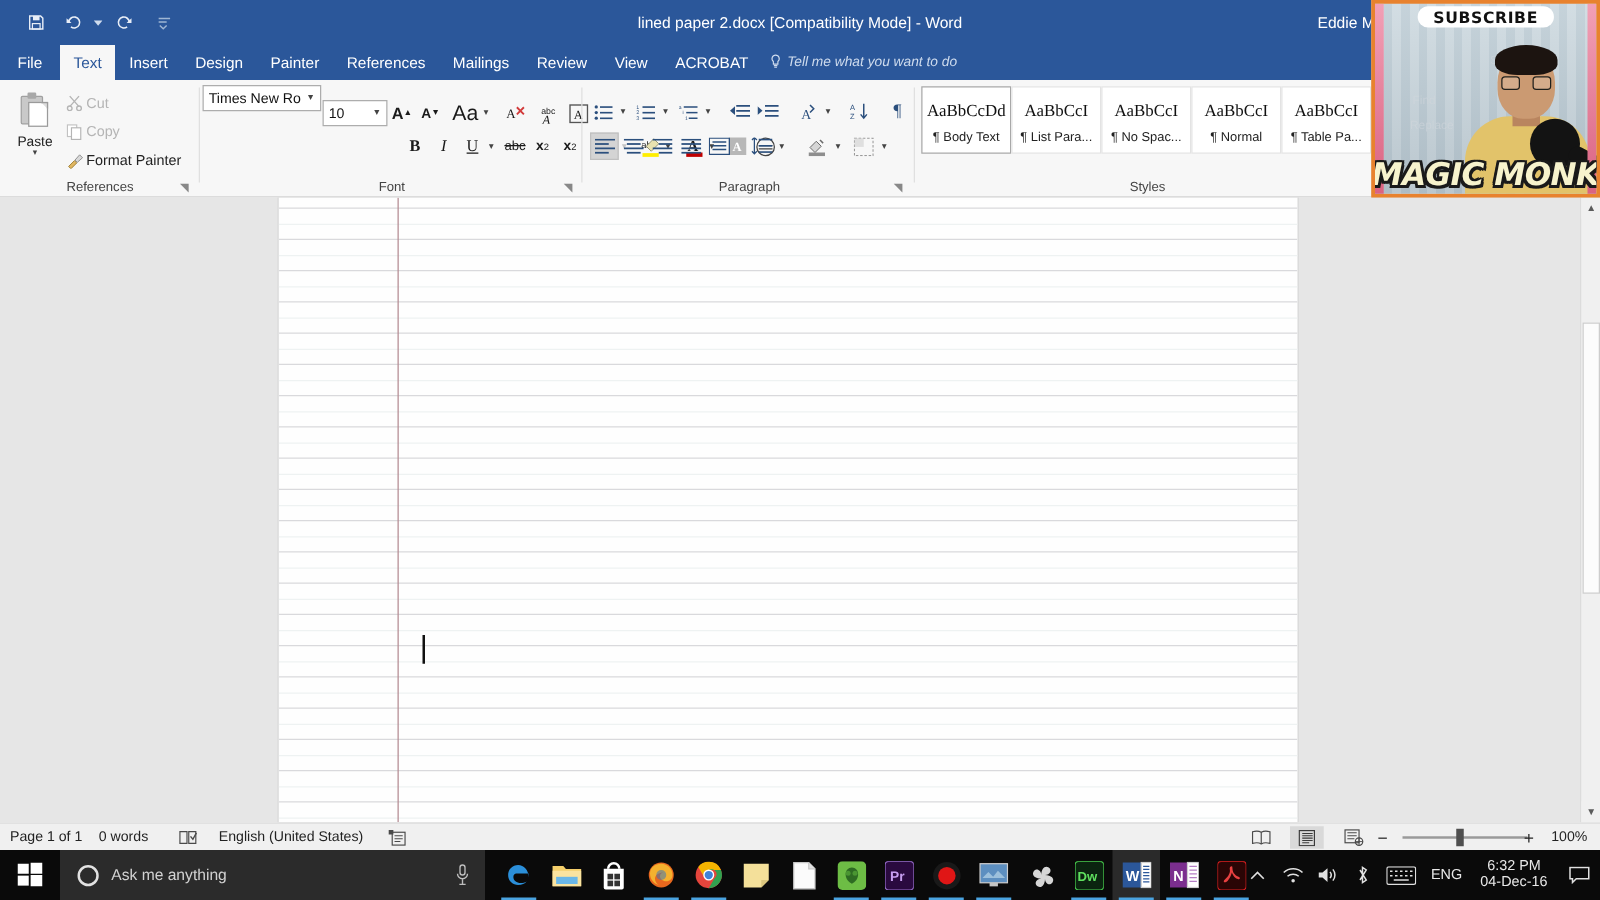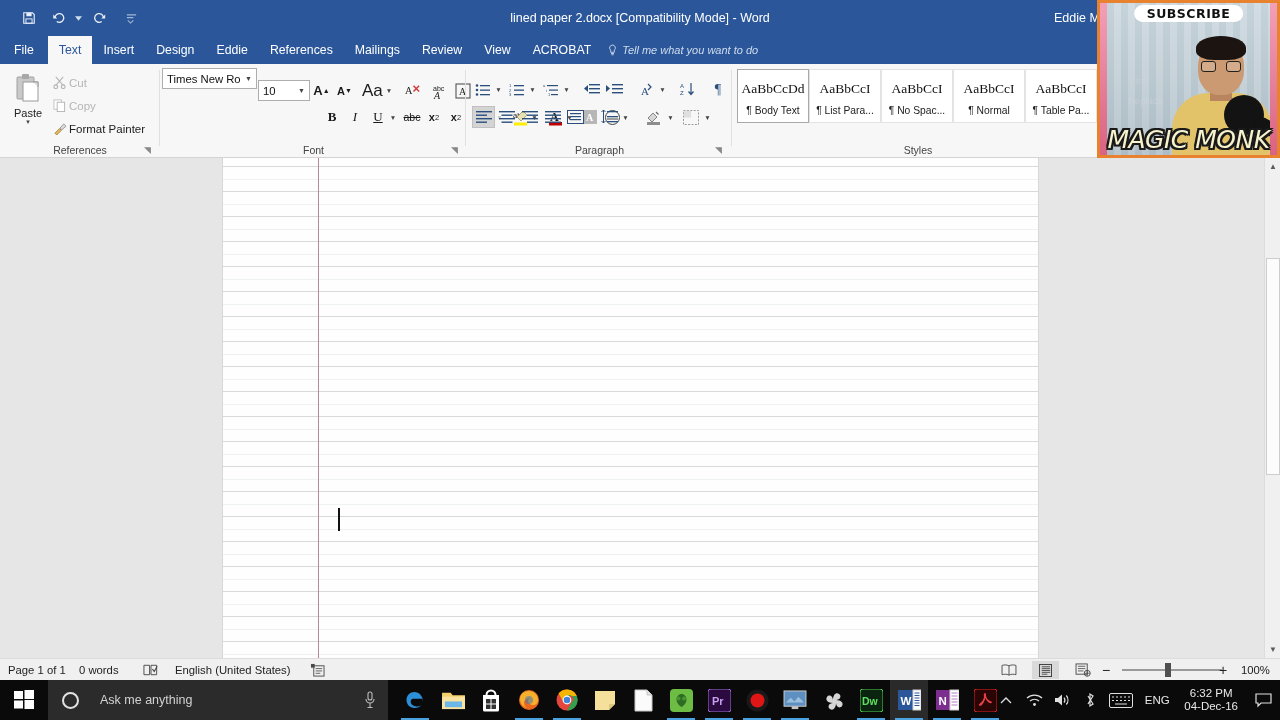--- a/index.html
+++ b/index.html
@@ -172,21 +172,21 @@
     position: absolute; left: 0; top: 0; width: 48px; height: 40px;
     display: flex; align-items: center; justify-content: center;
   }
   .searchbox {
     position: absolute; left: 48px; top: 0; width: 340px; height: 40px;
     background: #2b2b2b; display: flex; align-items: center;
   }
   .cortana {
     width: 17px; height: 17px; border: 2px solid #e2e2e2; border-radius: 50%; margin-left: 14px;
   }
-  .searchph { margin-left: 21px; color: #d2d2d2; font-size: 12.5px; }
+  .searchph { margin-left: 10px; color: #d2d2d2; font-size: 12.5px; }
   .mic { position: absolute; right: 12px; top: 11px; }
   .tb-icons { position: absolute; left: 396px; top: 0; height: 40px; display: flex; align-items: center; }
   .tbi {
     position: relative; width: 38px; height: 40px;
     display: flex; align-items: center; justify-content: center;
   }
   .tbi.open::after {
     content: ''; position: absolute; bottom: 0; left: 5px; width: 28px; height: 2px; background: #4aa3e0;
   }
   .tbi.cur { background: #2a2a2a; }
@@ -246,21 +246,21 @@
     font-family: "Liberation Sans", sans-serif; white-space: nowrap;
   }
   .subscribe {
     position: absolute; left: 50%; top: 2px; transform: translateX(-50%);
     background: #fff; color: #111; font-size: 12.5px; font-weight: bold;
     letter-spacing: .5px; padding: 1px 13px; border-radius: 11px;
     font-family: "DejaVu Sans", sans-serif;
   }
   .magicmonk {
     position: absolute; left: 50%; bottom: 1px; transform: translateX(-50%);
-    font-family: "DejaVu Sans", sans-serif; font-weight: normal; font-style: italic;
+    font-family: "DejaVu Sans", sans-serif; font-weight: bold; font-style: italic;
     font-size: 25px; color: #f7f3cd; letter-spacing: -.5px; white-space: nowrap;
     text-shadow:
       -2px -2px 0 #1a1a1a, 2px -2px 0 #1a1a1a, -2px 2px 0 #1a1a1a, 2px 2px 0 #1a1a1a,
       0 -2px 0 #1a1a1a, 0 2px 0 #1a1a1a, -2px 0 0 #1a1a1a, 2px 0 0 #1a1a1a;
   }
   .wc-pinkl {
     position: absolute; left: 0; top: 0; width: 7px; height: 158px;
     background: linear-gradient(180deg,#f2a0b6,#d9607f);
   }
   .wc-pinkr {
@@ -307,21 +307,21 @@
     </div>
     <div class="title-text">lined paper 2.docx [Compatibility Mode] - Word</div>
     <div class="user-name">Eddie Monk</div>
   </div>
 
   <div class="tabstrip">
     <div class="tab file">File</div>
     <div class="tab active">Text</div>
     <div class="tab">Insert</div>
     <div class="tab">Design</div>
-    <div class="tab">Eddie</div>
+    <div class="tab">Painter</div>
     <div class="tab">References</div>
     <div class="tab">Mailings</div>
     <div class="tab">Review</div>
     <div class="tab">View</div>
     <div class="tab">ACROBAT</div>
     <div class="tellme">
       <span class="bulb">
         <svg width="9" height="12" viewBox="0 0 10 13">
           <path d="M5 1a3.2 3.2 0 0 1 2 5.7V9H3V6.7A3.2 3.2 0 0 1 5 1z" fill="none" stroke="#cfdcee" stroke-width="1"></path>
           <path d="M3.4 10.4h3.2M3.8 11.8h2.4" stroke="#cfdcee" stroke-width="1"></path>

